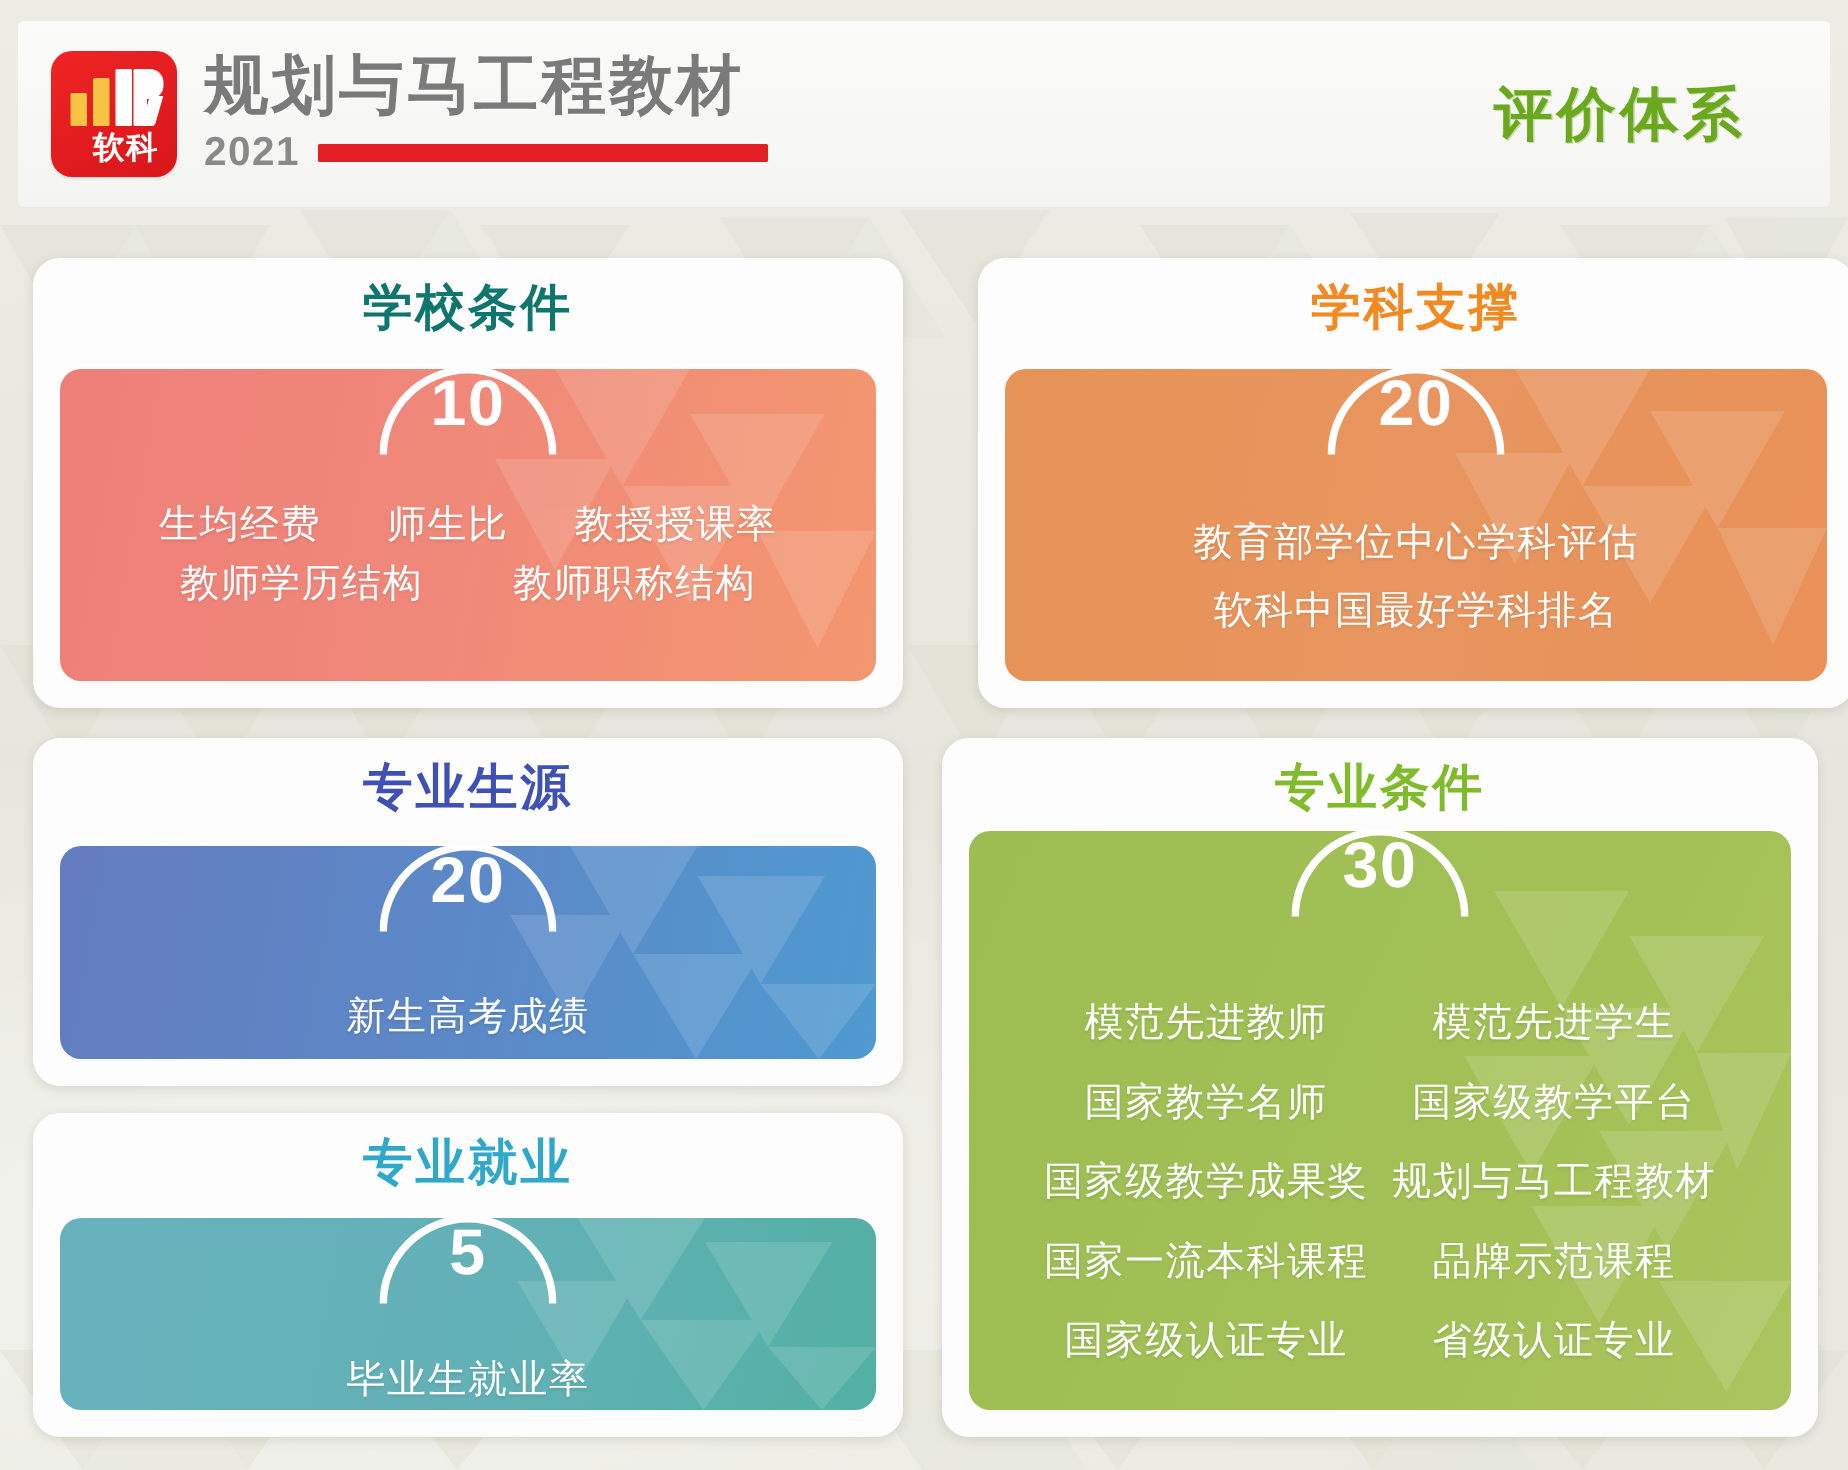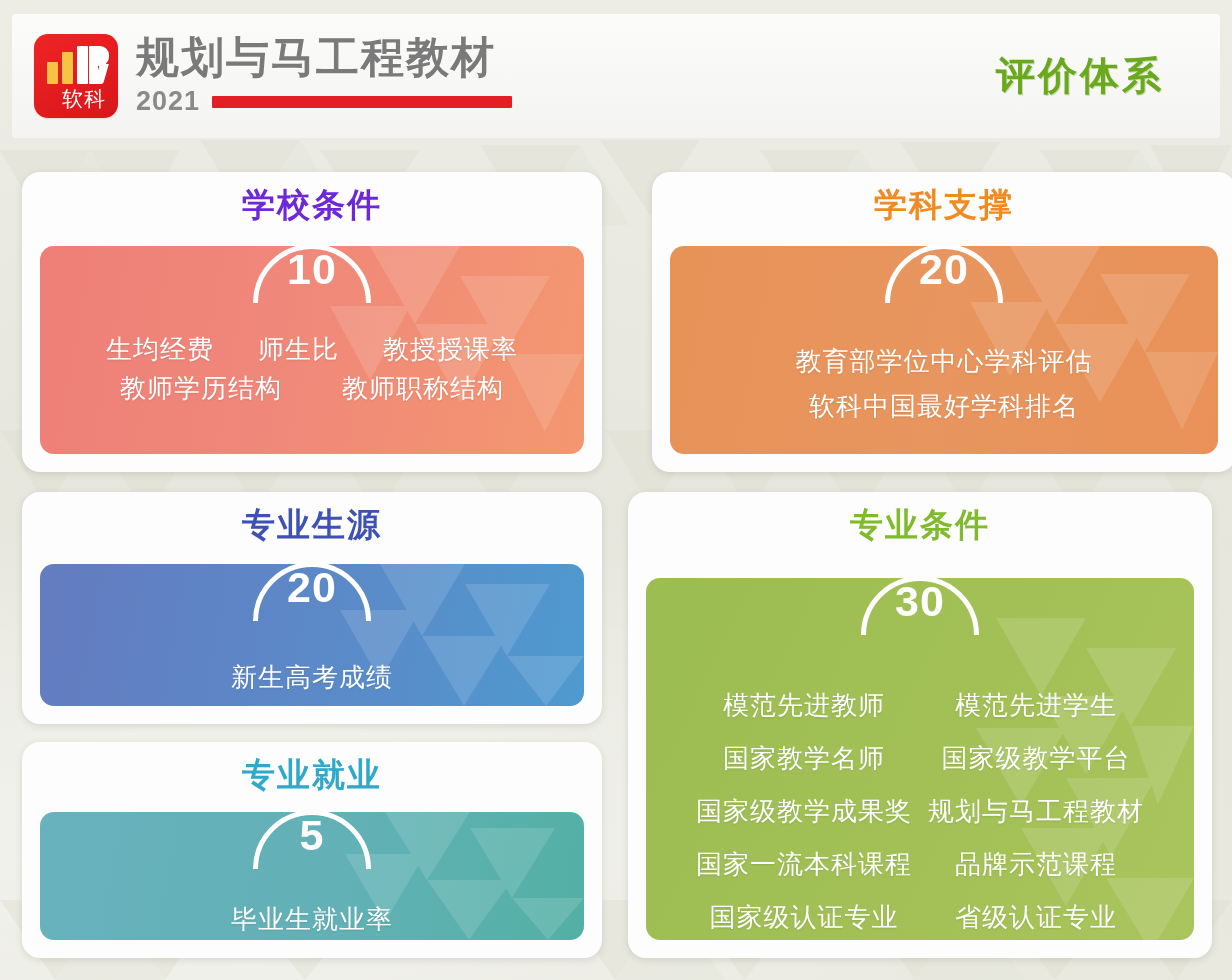--- a/index.html
+++ b/index.html
@@ -29,21 +29,21 @@
   .logo .bars{position:absolute;left:11px;top:12px;width:62px;height:38px;}
   .logo .bar{position:absolute;bottom:0;width:11px;border-radius:1px;}
   .logo .b1{left:2px;height:22px;background:#f7c344;}
   .logo .b2{left:17px;height:32px;background:#f7c344;}
   .logo .b3{left:32px;height:38px;background:#ffffff;}
   .logo .rleg{position:absolute;left:44px;top:0;width:9px;height:38px;background:#fff;border-radius:1px;}
   .logo .rbowl{position:absolute;left:48px;top:0;width:16px;height:20px;background:#fff;border-radius:0 9px 9px 0;}
   .logo .rkick{position:absolute;left:52px;top:18px;width:9px;height:20px;background:#fff;
     transform:skewX(-16deg);border-radius:0 0 2px 2px;}
   .logo .cnmark{position:absolute;left:16px;right:0;bottom:9px;text-align:center;color:#fff;
-    font-size:21px;font-weight:400;letter-spacing:1px;line-height:1;
+    font-size:21px;font-weight:700;letter-spacing:1px;line-height:1;
     font-family:"Liberation Sans","DejaVu Sans",sans-serif;}
   .title-wrap{margin-left:18px;display:flex;flex-direction:column;justify-content:center;}
   .main-title{font-size:43px;font-weight:700;color:#7a7a7a;letter-spacing:2px;line-height:1.05;
     text-shadow:0 1px 0 rgba(255,255,255,.8);}
   .sub-row{display:flex;align-items:center;margin-top:6px;}
   .year{font-size:27px;font-weight:700;color:#8a8a8a;letter-spacing:1px;}
   .redbar{margin-left:12px;width:300px;height:12px;background:#e31e24;border-radius:1px;}
   .eval-title{margin-left:auto;margin-right:56px;font-size:39px;font-weight:700;color:#6aa91e;
     letter-spacing:3px;text-shadow:1px 1px 0 rgba(120,160,40,.35);}
 
@@ -57,21 +57,21 @@
   #card-major    {left:628px; top:342px; width:584px; height:466px;}
 
   .card-title{position:absolute;left:0;right:0;top:16px;text-align:center;
     font-size:33px;font-weight:700;letter-spacing:2px;line-height:1;z-index:3;}
 
   .panel{position:absolute;left:18px;right:18px;bottom:18px;border-radius:14px;overflow:hidden;}
   #card-school  .panel{top:74px;}
   #card-discipl .panel{top:74px;}
   #card-source  .panel{top:72px;}
   #card-employ  .panel{top:70px;}
-  #card-major   .panel{top:86px;}
+  #card-major   .panel{top:62px;}
 
   
   .panel-tex{position:absolute;inset:0;opacity:.13;pointer-events:none;}
 
   
   .badge{position:absolute;left:50%;top:-2px;transform:translateX(-50%);
     width:118px;height:61px;z-index:6;}
   .badge .dome{position:absolute;left:0;top:0;width:118px;height:118px;border-radius:50%;
     border:5px solid #ffffff;box-sizing:border-box;clip-path:inset(0 0 50% 0);}
   .badge .num{position:absolute;left:0;right:0;top:4px;text-align:center;color:#fff;
@@ -167,21 +167,21 @@
         <div class="year">2021</div>
         <div class="redbar"></div>
       </div>
     </div>
     <div class="eval-title">评价体系</div>
   </div>
 
   <div class="grid">
 
     <div class="card" id="card-school">
-      <div class="card-title" style="color:#6d28d9;">学校条件</div>
+      <div class="card-title" style="color:#0f766e;">学校条件</div>
       <div class="panel" style="background:linear-gradient(100deg,#ee7f78 0%,#f0887a 45%,#f3976f 100%);">
         <svg class="panel-tex" viewBox="0 0 544 208" preserveAspectRatio="none" xmlns="http://www.w3.org/2000/svg">
           <g fill="#ffffff">
             <polygon points="330,0 420,0 375,78"></polygon>
             <polygon points="420,30 510,30 465,108"></polygon>
             <polygon points="375,78 465,78 420,156"></polygon>
             <polygon points="465,108 544,108 505,186"></polygon>
             <polygon points="290,60 370,60 330,134"></polygon>
           </g>
         </svg>

